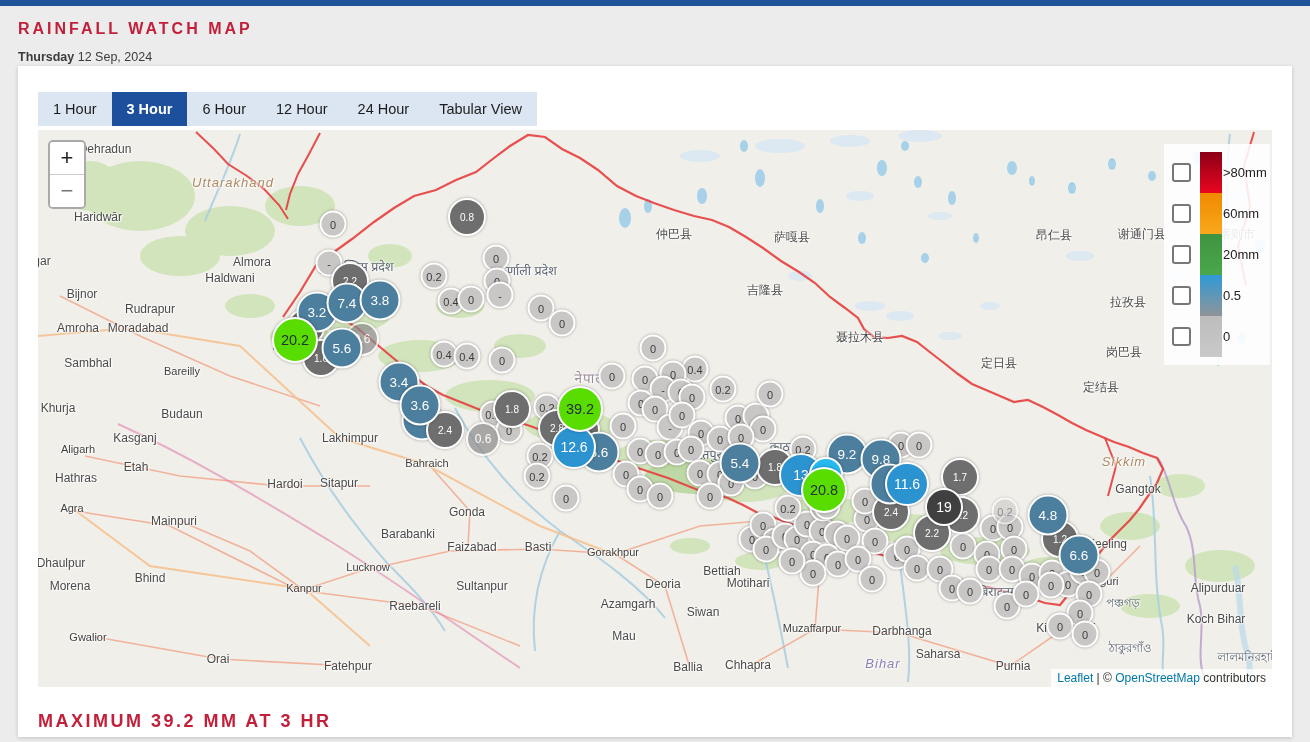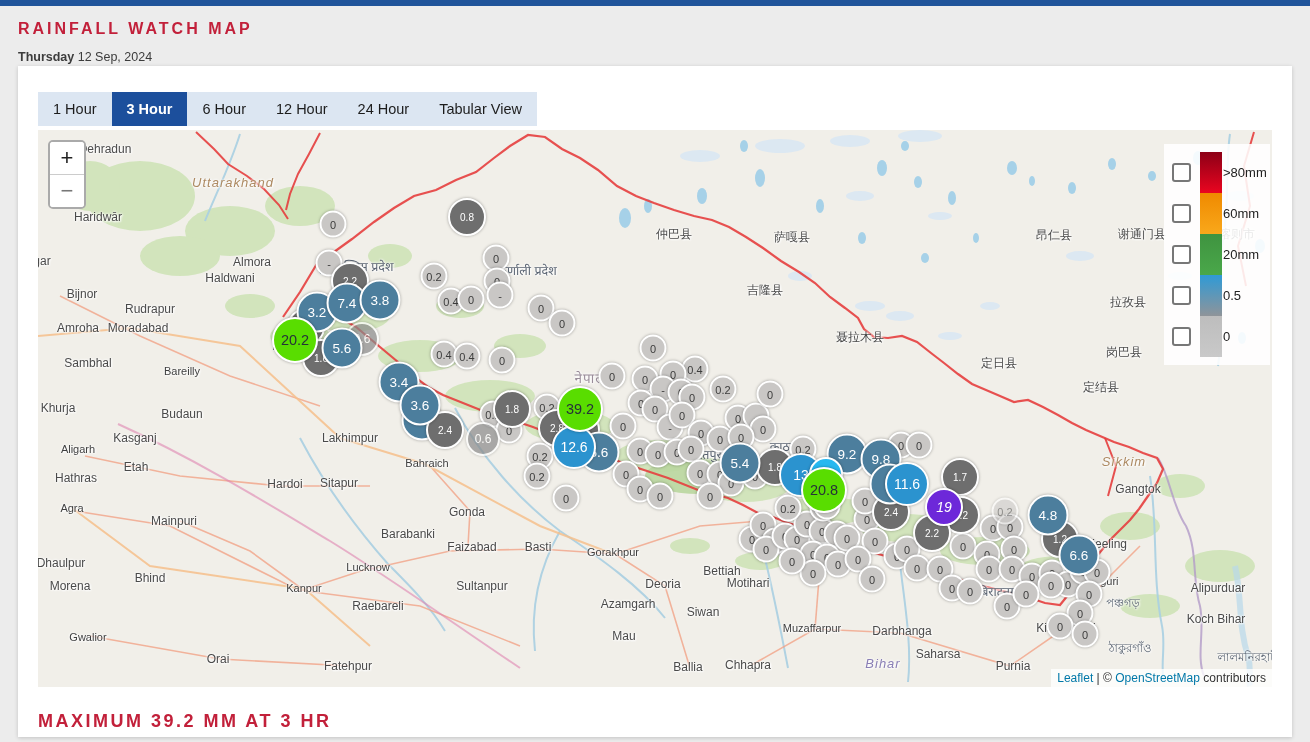--- a/index.html
+++ b/index.html
@@ -25,21 +25,21 @@
   .lbl.country{font-size:13.5px;color:#9a8d9a;letter-spacing:1px;}
   .marker{position:absolute;transform:translate(-50%,-50%);border-radius:50%;border:2px solid #fff;
           box-shadow:0 0 3px rgba(0,0,0,.35);display:flex;align-items:center;justify-content:center;
           font-family:"Liberation Sans",sans-serif;cursor:pointer;box-sizing:border-box;}
   .m-g{width:27px;height:27px;background:#c9c7c5;color:#3c3c3c;font-size:11px;}
   .m-gf{width:27px;height:27px;background:#c9c7c5;color:#3c3c3c;font-size:11px;opacity:.55;}
   .m-d{width:38px;height:38px;background:#6e6e6e;color:#fff;font-size:10px;}
   .m-df{width:34px;height:34px;background:#8a8a8a;color:#fff;font-size:12px;opacity:.7;}
   .m-s{width:41px;height:41px;background:#4c7e9d;color:#fff;font-size:13.5px;}
   .m-b{width:44px;height:44px;background:#2b93cf;color:#fff;font-size:14px;}
-  .m-B{width:38px;height:38px;background:#6d28d9;color:#fff;font-size:14px;font-style:italic;}
+  .m-B{width:38px;height:38px;background:#404040;color:#fff;font-size:14px;}
   .m-c{width:34px;height:34px;background:#27b8f0;color:#fff;font-size:13px;}
   .m-G{width:46px;height:46px;background:#59dd00;color:#263238;font-size:14.5px;}
   .zoomctl{position:absolute;left:10px;top:10px;width:34px;background:#fff;border:2px solid #aaa;
            border-radius:5px;overflow:hidden;z-index:50;}
   .zbtn{height:32px;display:flex;align-items:center;justify-content:center;font-size:22px;color:#222;
         cursor:pointer;background:#fff;}
   .zbtn.minus{border-top:1px solid #ccc;color:#777;}
   .legend{position:absolute;right:2px;top:14px;width:98px;background:rgba(255,255,255,.88);padding:8px 0 8px 8px;z-index:50;}
   .lrow{display:flex;align-items:center;height:41px;}
   .lchk{width:15px;height:15px;border:2px solid #777;border-radius:3px;background:#fff;flex:0 0 auto;cursor:pointer;}
@@ -226,21 +226,21 @@
           <span class="lbl city" style="left: 710px; top: 535px;">Chhapra</span>
           <span class="lbl city" style="left: 665px; top: 482px;">Siwan</span>
           <span class="lbl city" style="left: 684px; top: 441px;">Bettiah</span>
           <span class="lbl city" style="left: 710px; top: 453px;">Motihari</span>
           <span class="lbl citylg" style="left: 774px; top: 498px;">Muzaffarpur</span>
           <span class="lbl city" style="left: 864px; top: 501px;">Darbhanga</span>
           <span class="lbl city" style="left: 900px; top: 524px;">Saharsa</span>
           <span class="lbl city" style="left: 975px; top: 536px;">Purnia</span>
           <span class="lbl city" style="left: 1028px; top: 498px;">Kishanganj</span>
           <span class="lbl city" style="left: 444px; top: 456px;">Sultanpur</span>
-          <span class="lbl city" style="left: 340px; top: 476px;">Raebareli</span>
+          <span class="lbl city" style="left: 377px; top: 476px;">Raebareli</span>
           <span class="lbl city" style="left: 310px; top: 536px;">Fatehpur</span>
           <span class="lbl city" style="left: 180px; top: 529px;">Orai</span>
           <span class="lbl citylg" style="left: 50px; top: 507px;">Gwalior</span>
           <span class="lbl city" style="left: 32px; top: 456px;">Morena</span>
           <span class="lbl city" style="left: 112px; top: 448px;">Bhind</span>
           <span class="lbl city" style="left: 23px; top: 433px;">Dhaulpur</span>
           <span class="lbl state2" style="left: 845px; top: 533px;">Bihar</span>
           <span class="lbl state" style="left: 1086px; top: 331px;">Sikkim</span>
           <span class="lbl city" style="left: 1100px; top: 359px;">Gangtok</span>
           <span class="lbl city" style="left: 1062px; top: 414px;">Darjeeling</span>

